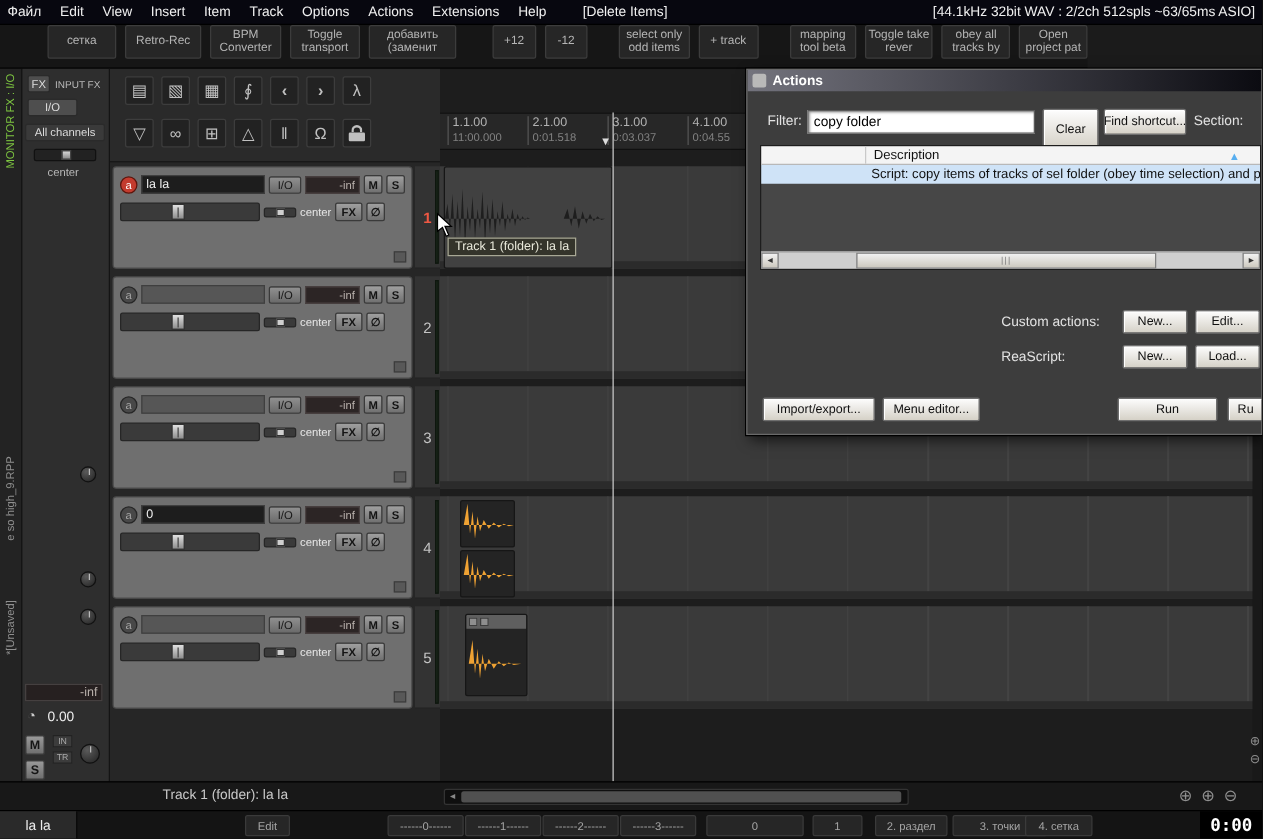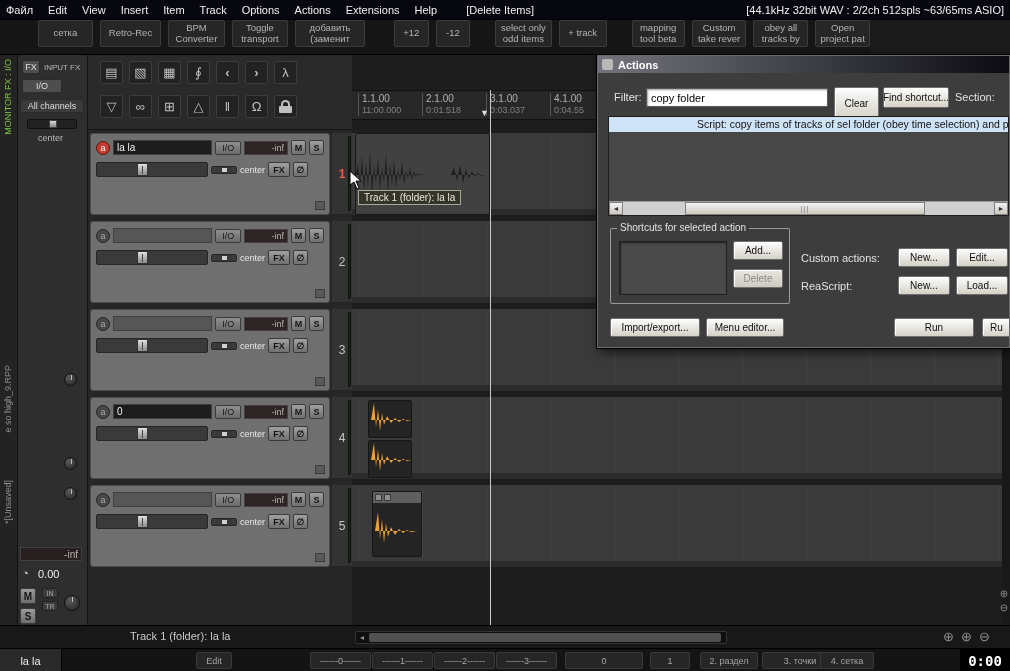--- a/index.html
+++ b/index.html
@@ -143,21 +143,21 @@
     <div class="tbtn" style="width:64px">сетка</div>
     <div class="tbtn" style="width:72px">Retro-Rec</div>
     <div class="tbtn" style="width:66px">BPM Converter</div>
     <div class="tbtn" style="width:66px">Toggle transport</div>
     <div class="tbtn" style="width:82px">добавить (заменит</div>
     <div class="tbtn" style="width:40px;margin-left:22px">+12</div>
     <div class="tbtn" style="width:40px">-12</div>
     <div class="tbtn" style="width:66px;margin-left:18px">select only odd items</div>
     <div class="tbtn" style="width:56px">+ track</div>
     <div class="tbtn" style="width:62px;margin-left:18px">mapping tool beta</div>
-    <div class="tbtn" style="width:64px">Custom take rever</div>
+    <div class="tbtn" style="width:64px">Toggle take rever</div>
     <div class="tbtn" style="width:64px">obey all tracks by</div>
     <div class="tbtn" style="width:64px">Open project pat</div>
   </div>
 
   <div id="left-strip">
     <span class="vtext vgreen" style="top:4px">MONITOR FX : I/O</span>
     <span class="vtext" style="top:310px">е so high_9.RPP</span>
     <span class="vtext" style="top:425px">*[Unsaved]</span>
   </div>
 
@@ -442,34 +442,35 @@
       <span class="dtext">Actions</span>
     </div>
 
     <span class="dlabel" style="left:16px;top:35px">Filter:</span>
     <input id="dlg-filter" type="text" value="copy folder" style="">
     <div class="xbtn" style="left:236px;top:31px;width:45px;height:32px">Clear</div>
     <div class="xbtn" style="left:285px;top:31px;width:66px;height:21px">Find shortcut...</div>
     <span class="dlabel" style="left:357px;top:35px">Section:</span>
 
     <div id="dlg-list">
+      <div class="lhead">
+        <div class="c1"></div>
+        <div class="c2">
+          <span>Description</span>
+          <span class="sort">▲</span>
+        </div>
+      </div>
       <div class="lrow-sel">Script: copy items of tracks of sel folder (obey time selection) and paste</div>
       <div class="lscroll">
         <span class="sa" style="left:0">◄</span>
         <div class="sthumb">|||</div>
         <span class="sa" style="right:0;left:auto">►</span>
       </div>
     </div>
 
-    <div id="dlg-group">
-      <span class="glabel">Shortcuts for selected action</span>
-      <div class="glist"></div>
-      <div class="xbtn" style="left:122px;top:12px;width:50px;height:19px">Add...</div>
-      <div class="xbtn disabled" style="left:122px;top:40px;width:50px;height:19px">Delete</div>
-    </div>
 
     <span class="dlabel" style="left:203px;top:196px">Custom actions:</span>
     <div class="xbtn" style="left:300px;top:192px;width:52px;height:19px">New...</div>
     <div class="xbtn" style="left:358px;top:192px;width:52px;height:19px">Edit...</div>
 
     <span class="dlabel" style="left:203px;top:224px">ReaScript:</span>
     <div class="xbtn" style="left:300px;top:220px;width:52px;height:19px">New...</div>
     <div class="xbtn" style="left:358px;top:220px;width:52px;height:19px">Load...</div>
 
     <div class="xbtn" style="left:12px;top:262px;width:90px;height:19px">Import/export...</div>

